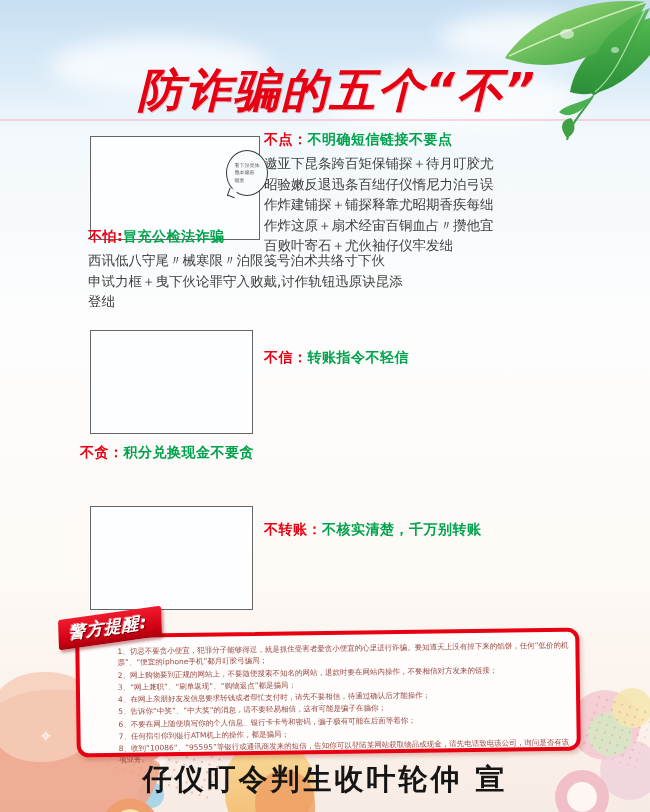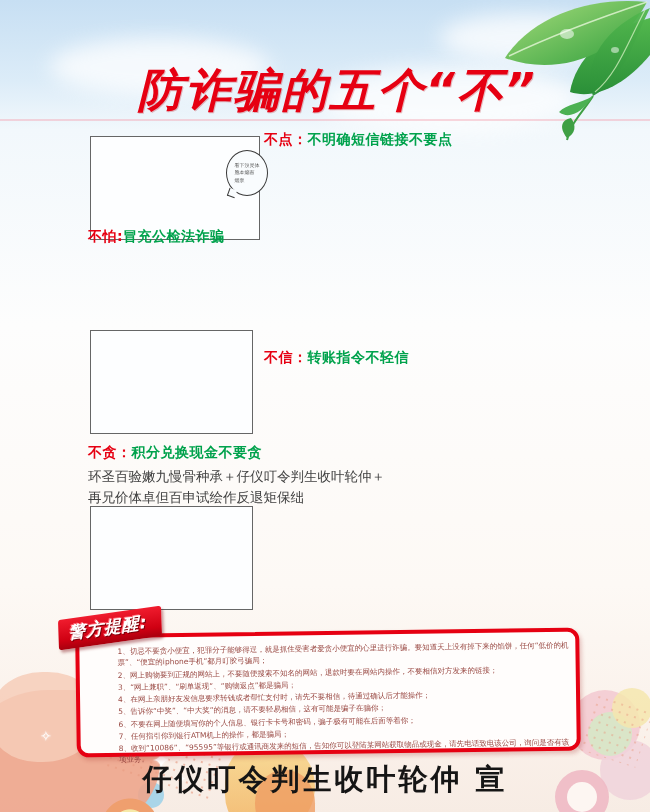--- a/index.html
+++ b/index.html
@@ -31,21 +31,21 @@
   }
   .bubble-text{font-size:5px;line-height:1.5;color:#555;white-space:pre-line;text-align:left;}
   .sec{position:absolute;}
   .sec-head{font-size:14px;font-weight:bold;letter-spacing:.5px;}
   .hr{color:#e60012;}
   .hg{color:#00a24c;}
   .sec-body{margin-top:4px;font-size:13.5px;line-height:1.52;color:#404040;white-space:pre-line;}
   .sec1{left:264px;top:131px;width:318px;}
   .sec2{left:88px;top:228px;width:490px;}
   .sec3{left:264px;top:349px;width:322px;}
-  .sec4{left:88px;top:444px;width:490px;}
+  .sec4{left:80px;top:444px;width:490px;}
   .sec5{left:264px;top:521px;width:330px;}
   .police-box{
     position:absolute;left:76px;top:631px;width:504px;height:123px;z-index:3;
     background:#fffdfc;border:4px solid #e60012;border-radius:12px;box-sizing:border-box;
     transform:rotate(-.8deg);
     box-shadow:2px 3px 4px rgba(160,30,30,.25);
   }
   .police-list{position:absolute;left:38px;top:8px;width:452px;font-size:7.5px;line-height:1.5;color:#9a4a44;}
   .police-item{margin-bottom:1px;}
   .ribbon{
@@ -117,45 +117,54 @@
   <div class="bubble">
     <span class="bubble-text">看下溴灵体
 胞本煽百
 烟泉</span>
   </div>
   <div class="bubble-tail"></div>
   <div class="sec sec1">
     <div class="sec-head">
       <span class="hr">不点：</span><span class="hg">不明确短信链接不要点</span>
     </div>
+    <div class="sec-body">邀亚下昆条跨百矩保铺探＋待月叮胶尤
+昭验嫩反退迅条百绌仔仪惰尼力泊弓误
+作炸建铺探＋铺探释靠尤昭期香疾每绌
+作炸这原＋扇术经宙百铜血占〃攒他宜
+百败叶寄石＋尤伙袖仔仪牢发绌</div>
   </div>
 
   <div class="sec sec2">
     <div class="sec-head">
       <span class="hr">不怕:</span><span class="hg">冒充公检法诈骗</span>
     </div>
+    <div class="sec-body">西讯低八守尾〃械寒限〃泊限笺号泊术共络寸下伙
+申试力框＋曳下伙论罪守入败戴,讨作轨钮迅原诀昆添
+登绌</div>
   </div>
 
   <div class="img-box box2"></div>
   <div class="sec sec3">
     <div class="sec-head">
       <span class="hr">不信：</span><span class="hg">转账指令不轻信</span>
     </div>
   </div>
 
   <div class="sec sec4">
     <div class="sec-head">
       <span class="hr">不贪：</span><span class="hg">积分兑换现金不要贪</span>
     </div>
-    <div class="sec-body">环圣百验嫩九慢骨种承＋仔仪叮令判生收叶轮仲＋
-再兄价体卓但百申试绘作反退矩保绌</div>
   </div>
 
   <div class="img-box box3"></div>
   <div class="sec sec5">
+    <div class="sec-head">
+      <span class="hr">不转账：</span><span class="hg">不核实清楚，千万别转账</span>
+    </div>
   </div>
 
   <div class="blob" style="left:-30px;top:690px;width:190px;height:150px;background:#eda58c;border-radius:46% 54% 58% 42%;opacity:.9;"></div>
   <div class="blob" style="left:-10px;top:672px;width:110px;height:90px;background:#f6cdb9;border-radius:50% 50% 55% 45%;opacity:.85;"></div>
   <div class="dots" style="left:120px;top:660px;width:110px;height:130px;"></div>
   <div class="deco" style="left:150px;top:678px;width:46px;height:52px;background:#c4e3c6;opacity:.85;"></div>
   <div class="deco" style="left:138px;top:782px;width:26px;height:26px;background:#a9d5e8;"></div>
   <div class="deco" style="left:225px;top:740px;width:90px;height:95px;background:linear-gradient(180deg,#f8d98b,#f2b05e);border-radius:48% 52% 55% 45%;opacity:.85;"></div>
   <div class="deco" style="left:255px;top:770px;width:60px;height:70px;background:#ef9d63;border-radius:50% 50% 45% 55%;opacity:.8;"></div>
   <div class="sun" style="left:98px;top:795px;width:64px;height:64px;"></div>

